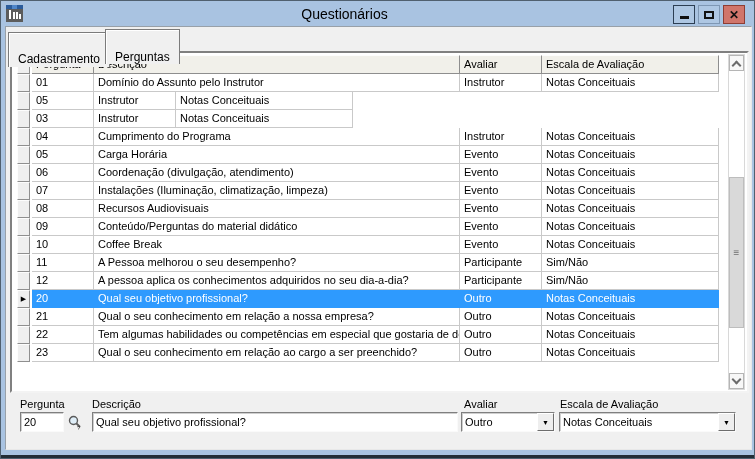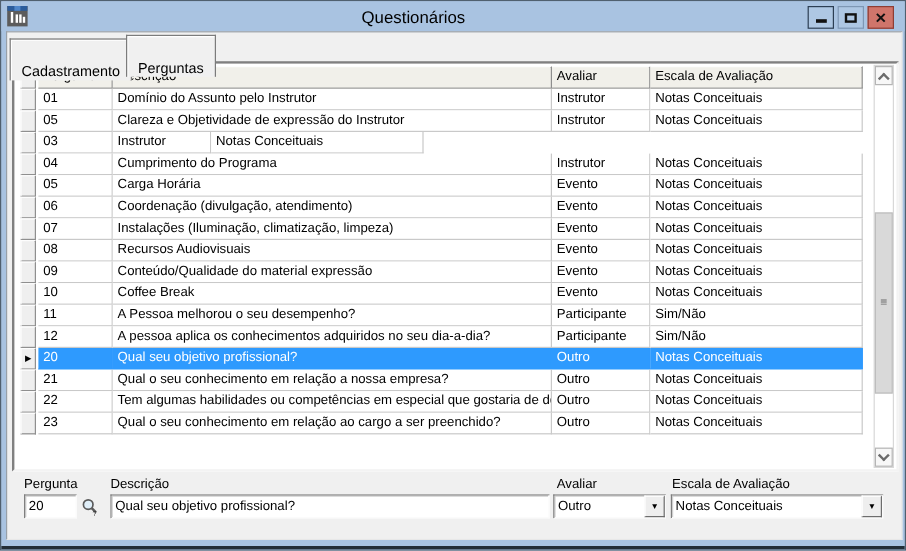--- a/index.html
+++ b/index.html
@@ -135,21 +135,20 @@
             <div class="grid-row">
               <div class="row-selector"></div>
               <div class="cell col-pergunta">01</div>
               <div class="cell col-desc">Domínio do Assunto pelo Instrutor</div>
               <div class="cell col-avaliar">Instrutor</div>
               <div class="cell col-escala">Notas Conceituais</div>
             </div>
             <div class="grid-row">
               <div class="row-selector"></div>
               <div class="cell col-pergunta">05</div>
-              <div class="cell col-desc">Clareza e Objetividade de expressão do Instrutor</div>
               <div class="cell col-avaliar">Instrutor</div>
               <div class="cell col-escala">Notas Conceituais</div>
             </div>
             <div class="grid-row">
               <div class="row-selector"></div>
               <div class="cell col-pergunta">03</div>
               <div class="cell col-avaliar">Instrutor</div>
               <div class="cell col-escala">Notas Conceituais</div>
             </div>
             <div class="grid-row">
@@ -183,21 +182,21 @@
             <div class="grid-row">
               <div class="row-selector"></div>
               <div class="cell col-pergunta">08</div>
               <div class="cell col-desc">Recursos Audiovisuais</div>
               <div class="cell col-avaliar">Evento</div>
               <div class="cell col-escala">Notas Conceituais</div>
             </div>
             <div class="grid-row">
               <div class="row-selector"></div>
               <div class="cell col-pergunta">09</div>
-              <div class="cell col-desc">Conteúdo/Qualidade do material expressão</div>
+              <div class="cell col-desc">Conteúdo/Perguntas do material didático</div>
               <div class="cell col-avaliar">Evento</div>
               <div class="cell col-escala">Notas Conceituais</div>
             </div>
             <div class="grid-row">
               <div class="row-selector"></div>
               <div class="cell col-pergunta">10</div>
               <div class="cell col-desc">Coffee Break</div>
               <div class="cell col-avaliar">Evento</div>
               <div class="cell col-escala">Notas Conceituais</div>
             </div>

